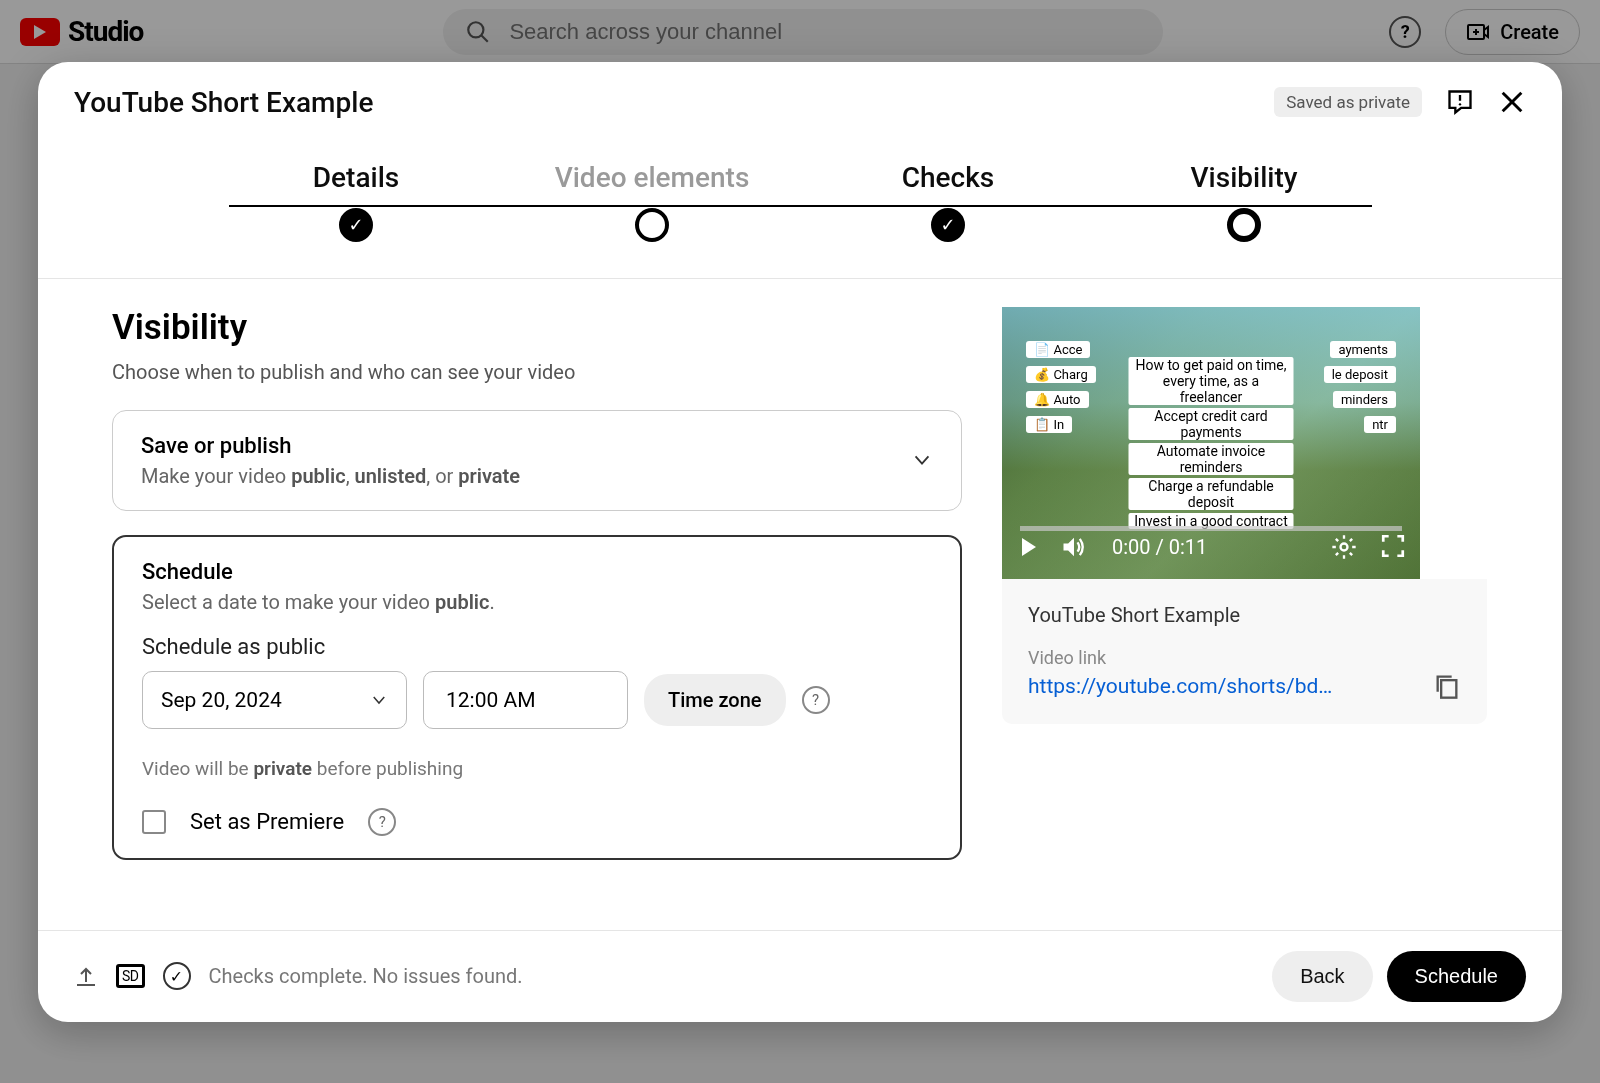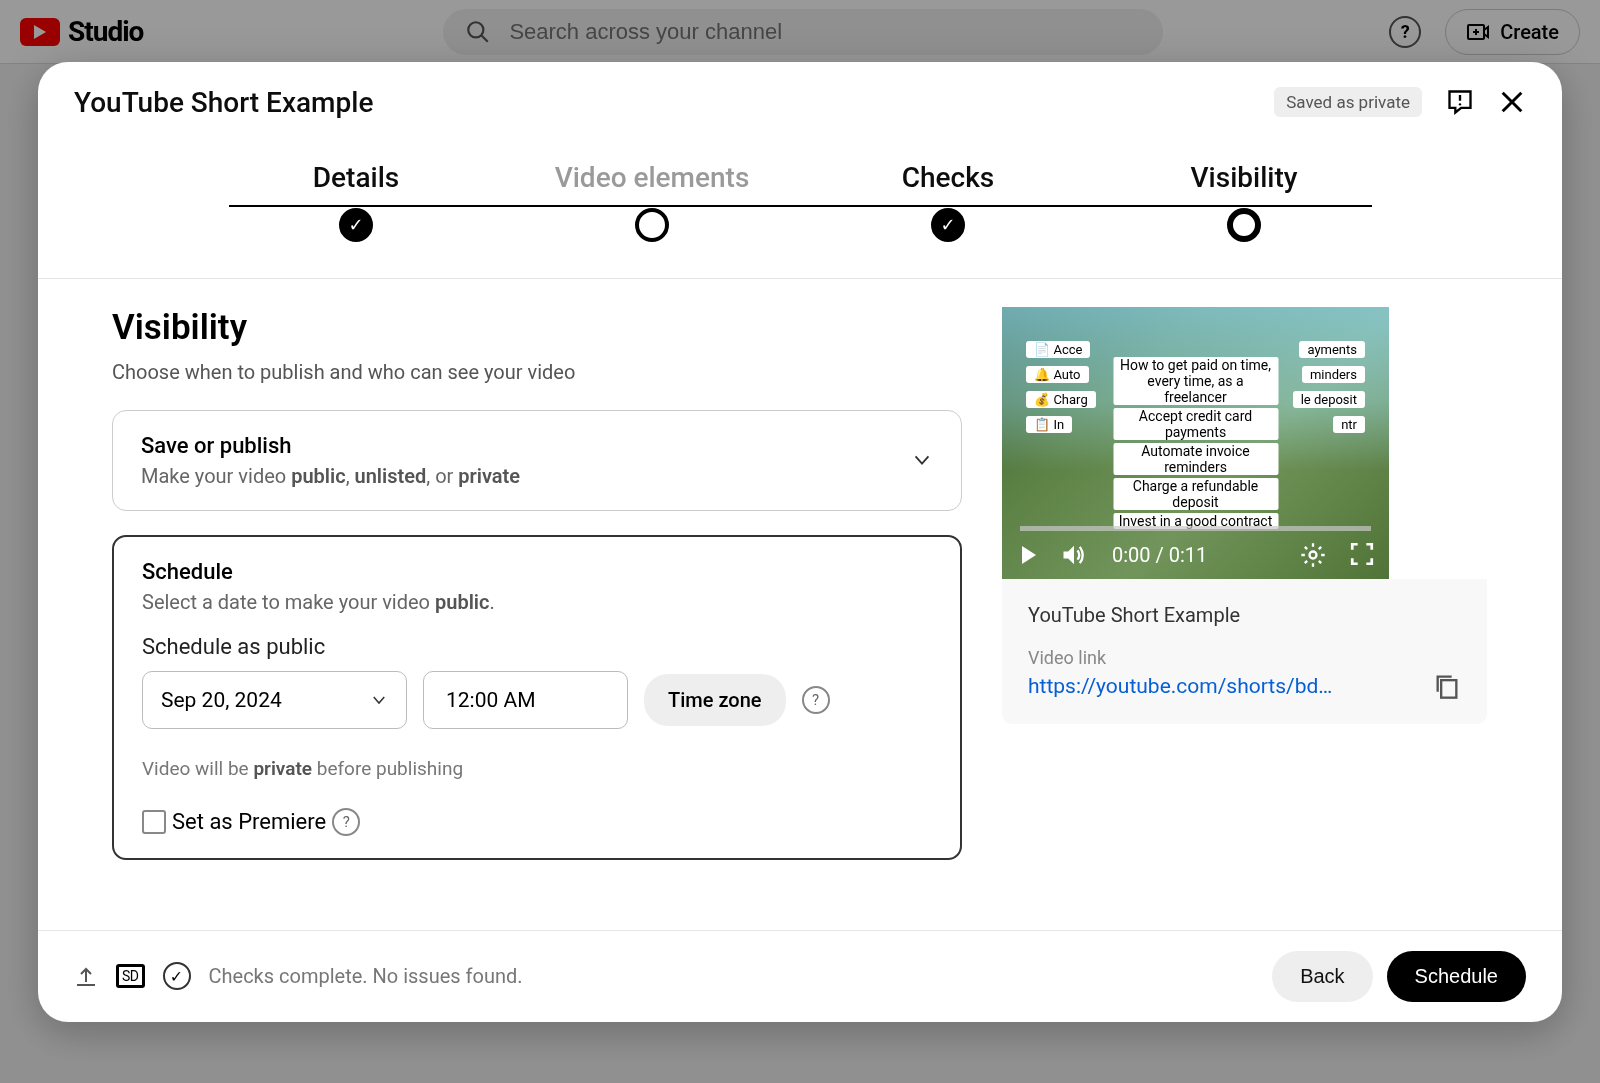--- a/index.html
+++ b/index.html
@@ -57,35 +57,35 @@
 .card-chevron { position: absolute; right: 28px; top: 38px; }
 
 .sched-label { font-size: 22px; color: #222; margin: 20px 0 12px; }
 .sched-row { display: flex; align-items: center; gap: 16px; }
 .date-sel { display: flex; align-items: center; justify-content: space-between; width: 265px; border: 1px solid #bbb; border-radius: 10px; padding: 16px 18px; font-size: 21px; }
 .time-sel { display: flex; align-items: center; width: 205px; border: 1px solid #bbb; border-radius: 10px; padding: 16px 22px; font-size: 21px; }
 .tz-chip { background: #eee; border-radius: 24px; padding: 14px 24px; font-size: 20px; font-weight: 500; }
 .help-small { width: 28px; height: 28px; border: 2px solid #888; border-radius: 50%; display: flex; align-items: center; justify-content: center; font-size: 15px; color: #666; }
 .sched-note { font-size: 19px; color: #777; margin-top: 28px; }
 .sched-note b { font-weight: 600; color: #555; }
-.premiere-row { display: flex; align-items: center; gap: 6px; margin-top: 28px; }
+.premiere-row { display: flex; align-items: center; gap: 24px; margin-top: 28px; }
 .chk { width: 24px; height: 24px; border: 2.5px solid #888; border-radius: 3px; }
 .premiere-row span.lbl { font-size: 22px; }
 
 .preview-card { width: 485px; border-radius: 0 0 10px 10px; overflow: hidden; }
-.preview-video { width: 387px; height: 272px; position: relative; background: linear-gradient(135deg, #3a5a2a, #6b8e4e 30%, #87a96b 60%, #5a7a3a); }
+.preview-video { width: 418px; height: 272px; position: relative; background: linear-gradient(135deg, #3a5a2a, #6b8e4e 30%, #87a96b 60%, #5a7a3a); }
 .preview-video::before { content:''; position:absolute; inset:0; background: linear-gradient(180deg, rgba(135,206,235,0.7) 0%, rgba(135,206,235,0.4) 35%, rgba(60,100,50,0.3) 60%); }
 .overlay-labels { position:absolute; inset:0; padding: 30px 20px; }
 .ol { background: #fff; color: #000; font-size: 13px; padding: 1px 8px; border-radius: 3px; display:inline-block; margin: 4px; }
 .ol-row { display:flex; justify-content: space-between; align-items:center; }
 .ol-center { position:absolute; left:50%; top:50%; transform: translate(-50%, -50%); width:165px; }
 .ol-center .ol-sm { background:#fff; font-size:14px; display:block; margin:3px auto; text-align:center; padding:0 4px; border-radius:2px; }
 
 .progress-line { position: absolute; bottom: 48px; left: 18px; right: 18px; height: 5px; background: rgba(200,200,200,0.7); }
-.controls { position: absolute; bottom: 0; left: 0; right: 0; height: 48px; display: flex; align-items: center; padding: 0 14px; gap: 20px; color: #fff; }
+.controls { position: absolute; bottom: 8px; left: 0; right: 0; height: 48px; display: flex; align-items: center; padding: 0 14px; gap: 20px; color: #fff; }
 .vtime { font-size: 20px; margin-left: 4px; }
 .ctrl-right { margin-left: auto; display: flex; gap: 22px; }
 
 .preview-info { background: #f8f8f8; padding: 24px 26px; }
 .pv-title { font-size: 20px; color: #333; margin-bottom: 20px; }
 .pv-link-label { font-size: 18px; color: #888; margin-bottom: 4px; }
 .pv-link-row { display: flex; align-items: center; }
 .pv-link { color: #065fd4; font-size: 21px; white-space: nowrap; overflow: hidden; text-overflow: ellipsis; max-width: 346px; }
 .copy-ic { margin-left: auto; }
 
@@ -224,26 +224,26 @@
 
       <div class="right-col">
         <div class="preview-card">
           <div class="preview-video">
             <div class="overlay-labels">
               <div class="ol-row">
                   <span class="ol">📄 Acce</span>
                   <span class="ol">ayments</span>
                 </div>
               <div class="ol-row">
+                  <span class="ol">💰 Charg</span>
+                  <span class="ol">le deposit</span>
+                </div>
+              <div class="ol-row">
                   <span class="ol">🔔 Auto</span>
                   <span class="ol">minders</span>
-                </div>
-              <div class="ol-row">
-                  <span class="ol">💰 Charg</span>
-                  <span class="ol">le deposit</span>
                 </div>
               <div class="ol-row">
                   <span class="ol">📋 In</span>
                   <span class="ol">ntr</span>
                 </div>
               <div class="ol-center">
                 <span class="ol-sm">How to get paid on time, every time, as a freelancer</span>
                 <span class="ol-sm">Accept credit card payments</span>
                 <span class="ol-sm">Automate invoice reminders</span>
                 <span class="ol-sm">Charge a refundable deposit</span>

